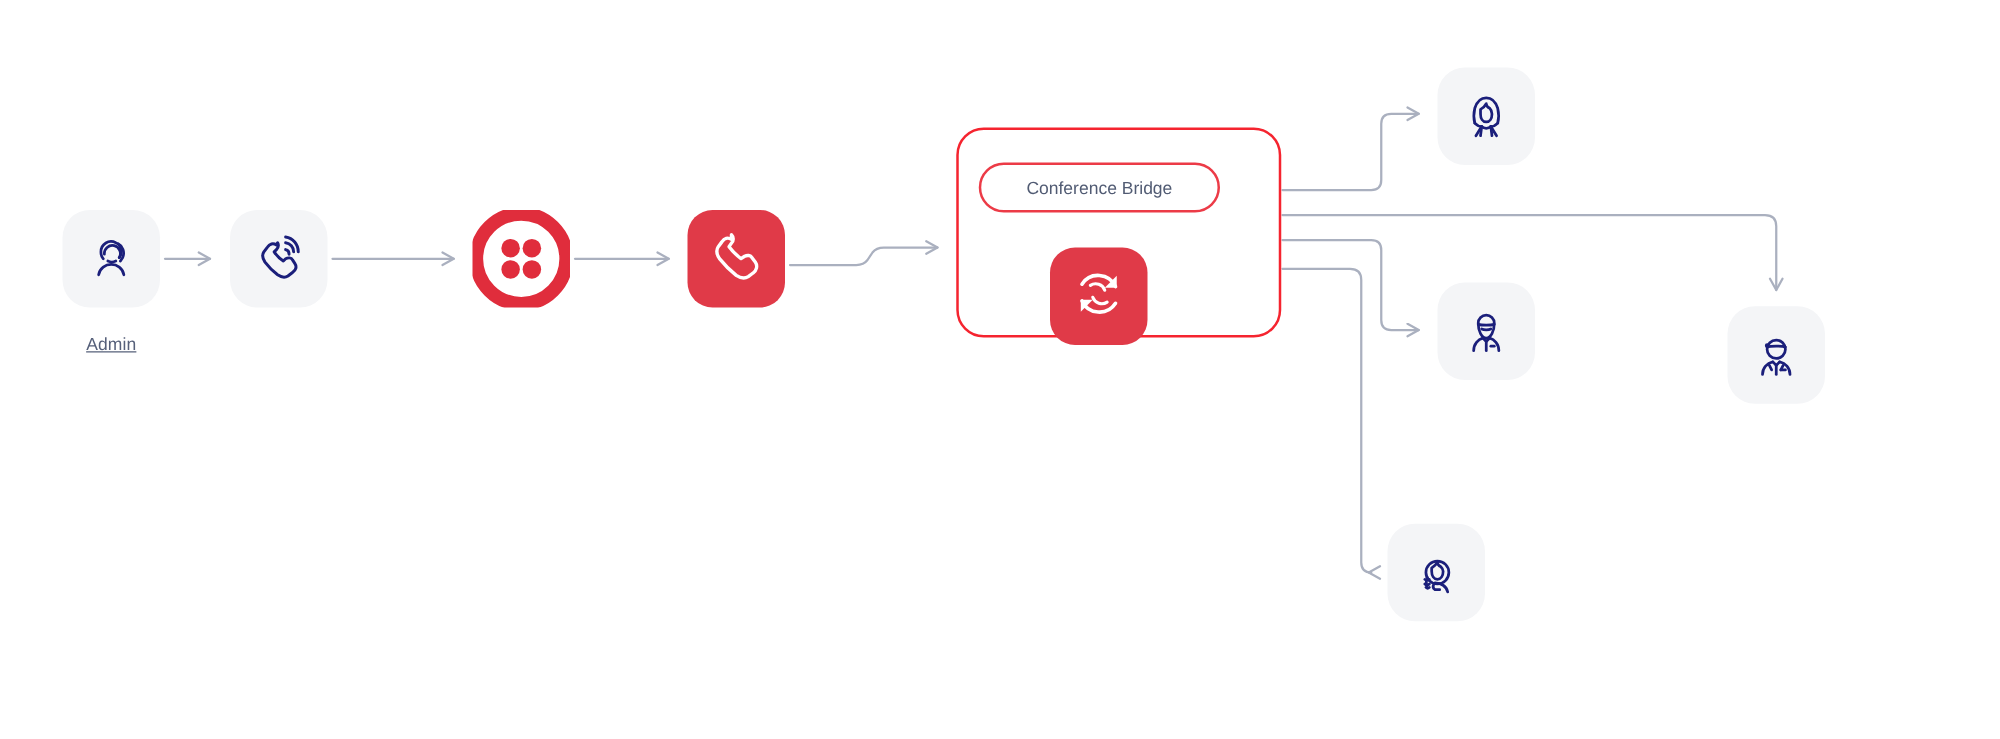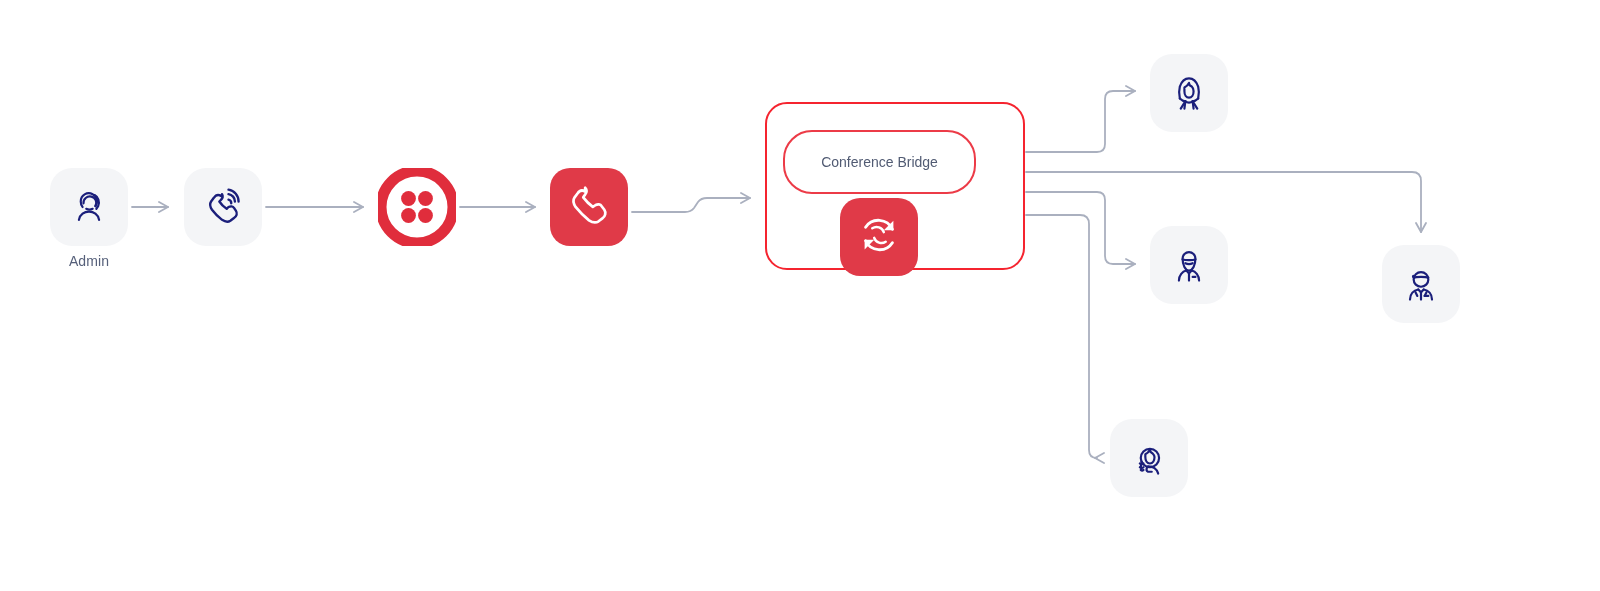--- a/index.html
+++ b/index.html
@@ -68,21 +68,21 @@
     position: absolute;
     left: 765px; top: 102px;
     width: 260px; height: 168px;
     border: 2px solid #f5242f;
     border-radius: 22px;
     background: #ffffff;
   }
   #conf-pill {
     position: absolute;
     left: 783px; top: 130px;
-    width: 193px; height: 64px;
+    width: 193px; height: 40px;
     border: 2px solid #ec3b47;
     border-radius: 29px;
     background: #ffffff;
     display: flex;
     align-items: center;
     justify-content: center;
   }
   #conf-pill-label {
     font-size: 14px;
     color: #515b73;
@@ -135,21 +135,21 @@
         <path d="M18 20 a7 7 0 1 1 13 3"></path>
         <path d="M31 23 c3 -4 2 -11 -3 -13 c-6 -3 -13 1 -13 8 c0 3 1 5 2 6"></path>
         <path d="M30 11 c4 2 6 7 4 12 l-2 3"></path>
 
         <path d="M13 38 c1 -6 6 -9 11 -9 c5 0 10 3 11 9"></path>
 
         <path d="M21 26 c2 1 5 1 7 0"></path>
       </svg>
     </span>
   </div>
-  <div class="node-label" style="left:50px; top:253px; width:78px;">Admin</div>
+  <div class="node-label" style="left:50px; top:267px; width:78px;text-decoration:underline;">Admin</div>
 
   <div class="tile" style="left:184px; top:168px; width:78px; height:78px;">
     <span>
       <svg width="44" height="44" viewBox="0 0 48 48" fill="none" stroke="#1b1f7b" stroke-width="2.6" stroke-linecap="round" stroke-linejoin="round">
 
         <path d="M22 12 c-3 -2 -6 -1 -8 2 l-3 4 c-2 3 -1 6 1 9 c3 4 7 8 11 11 c3 2 6 3 9 1 l4 -3 c3 -2 4 -5 2 -8 l-2 -3 c-1 -2 -4 -2 -6 -1 l-2 2 c-3 -2 -6 -5 -8 -8 l2 -2 c2 -2 2 -4 1 -6z"></path>
 
         <path d="M30 10 a8 8 0 0 1 7 8"></path>
         <path d="M30 16 a4 4 0 0 1 3 4"></path>
         <path d="M30 5 a13 13 0 0 1 11 13"></path>

